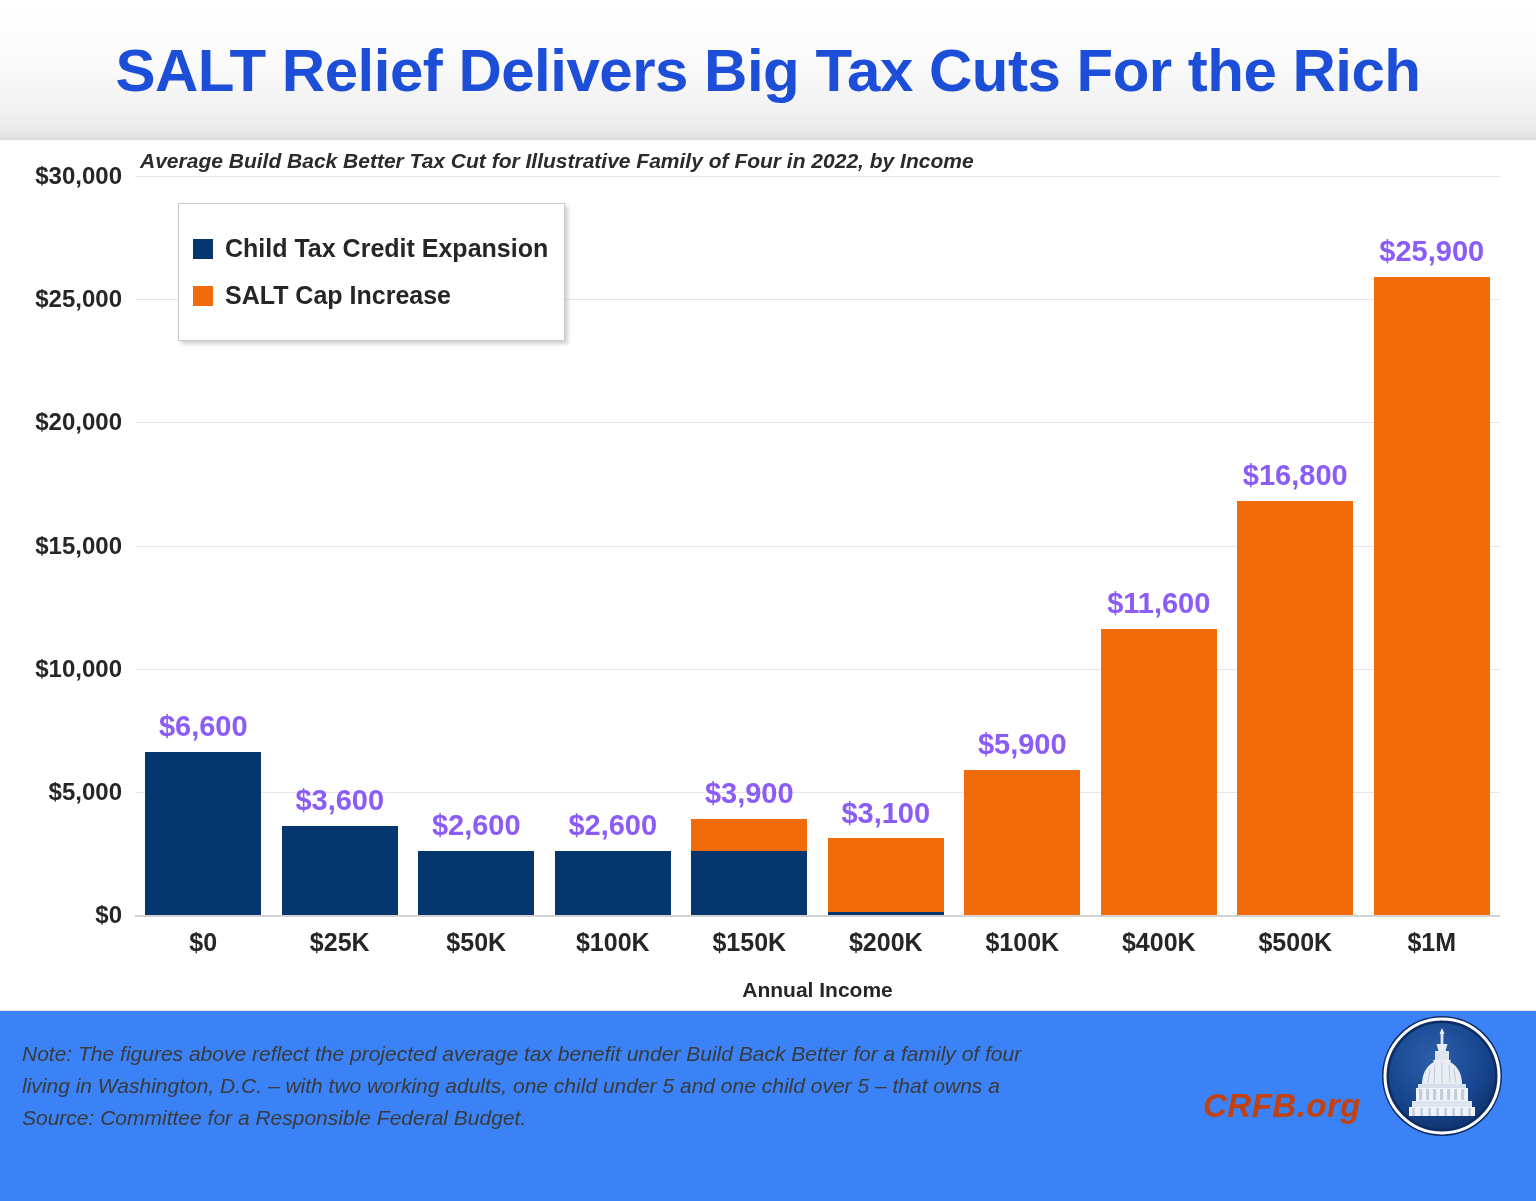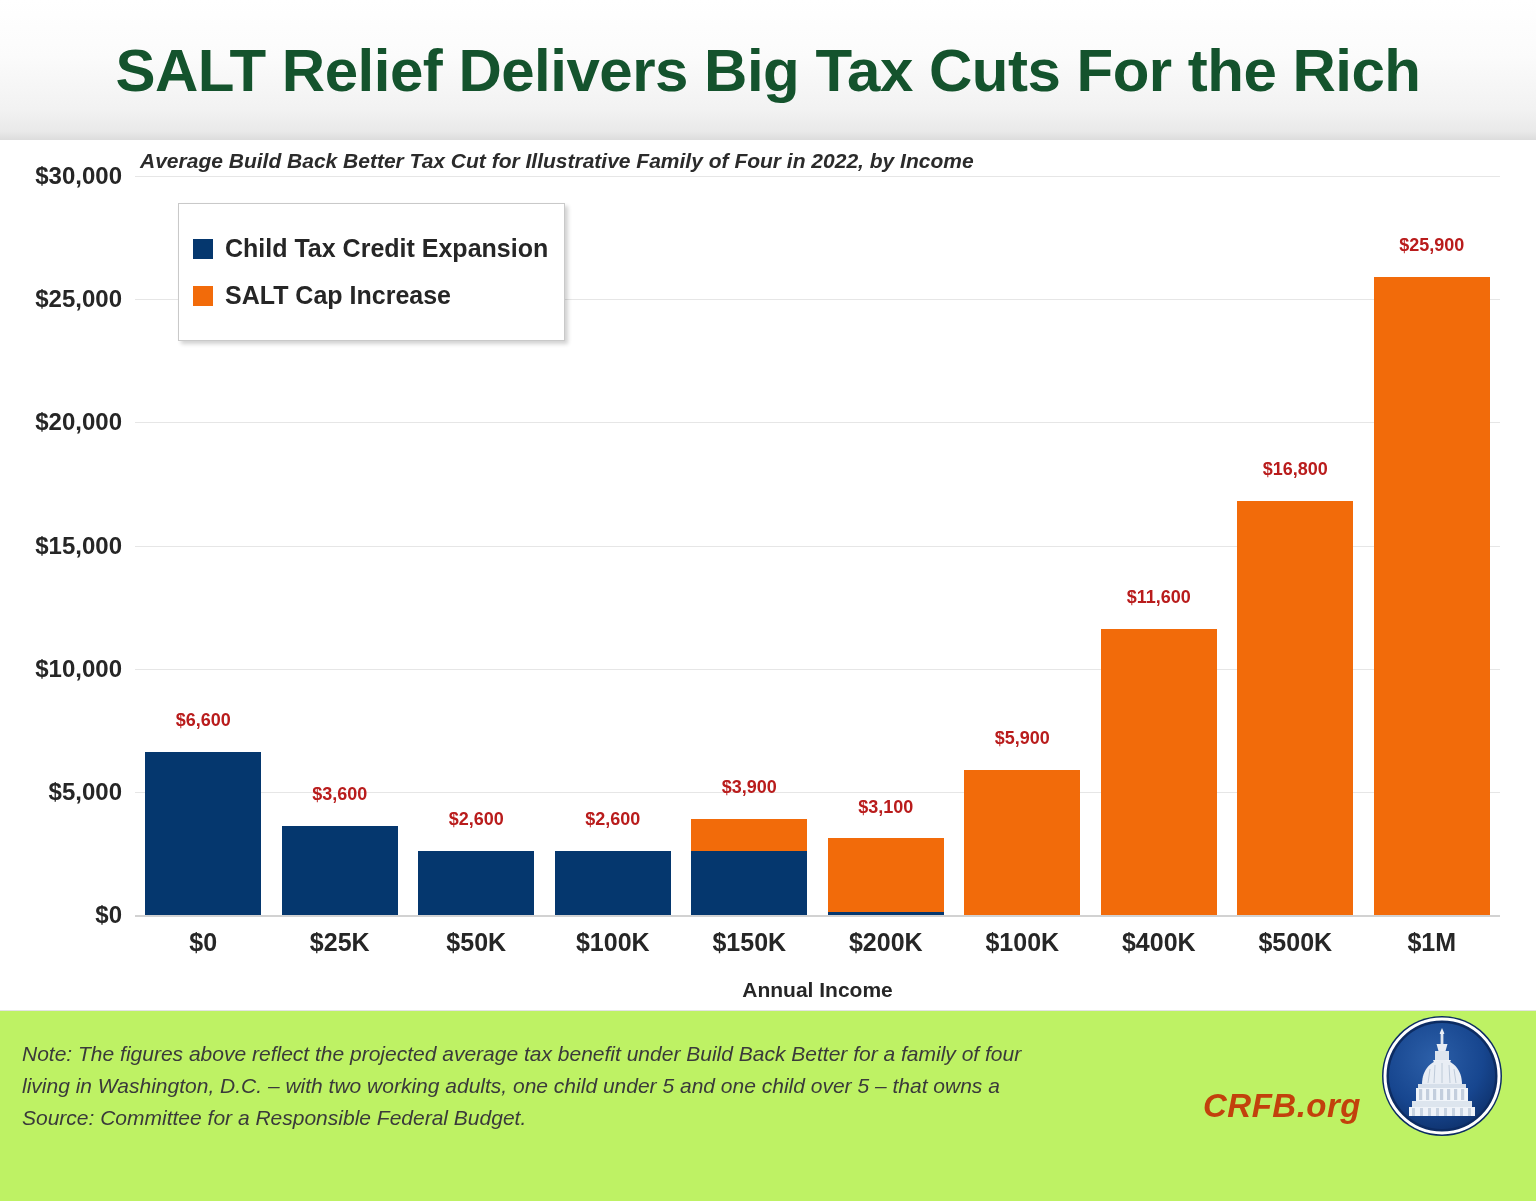--- a/index.html
+++ b/index.html
@@ -13,21 +13,21 @@
 
   
   #header-band{
     position:absolute;left:0;top:0;width:1536px;height:140px;
     background:linear-gradient(180deg,#ffffff 0%,#fbfbfb 40%,#f2f2f2 78%,#e9e9e9 94%,#dcdcdc 100%);
   }
   #chart-title{
     position:absolute;left:0;top:36px;width:1536px;
     text-align:center;
     font-size:60px;font-weight:bold;
-    color:#14532d;
+    color:#1d4ed8;
     letter-spacing:-0.5px;
     white-space:nowrap;
   }
 
   
   #chart-area{
     position:absolute;left:0;top:140px;width:1420px;height:870px;
   }
   #subtitle{
     position:absolute;left:140px;top:9px;
@@ -56,21 +56,21 @@
   
   .bar-group{
     position:absolute;bottom:0;
     display:flex;flex-direction:column;justify-content:flex-end;
     width:116px;
   }
   .seg-salt{background:#f26b0a;width:100%;}
   .seg-ctc{background:#05376e;width:100%;}
   .bar-label{
     position:absolute;left:50%;transform:translateX(-50%);
-    font-size:18px;font-weight:bold;color:#b91c1c;
+    font-size:29px;font-weight:bold;color:#8b5cf6;
     white-space:nowrap;
   }
 
   
   #xlabels{
     position:absolute;left:135px;top:788px;width:1365px;height:40px;
   }
   .xtick-label{
     position:absolute;
     font-size:25px;font-weight:bold;color:#262626;
@@ -90,21 +90,21 @@
     box-shadow:3px 3px 4px rgba(0,0,0,0.18);
     padding:12px 16px 12px 14px;
   }
   .legend-row{display:flex;align-items:center;margin:18px 0;}
   .legend-swatch{width:20px;height:20px;margin-right:12px;flex:0 0 auto;}
   .legend-text{font-size:25px;font-weight:bold;color:#262626;white-space:nowrap;}
 
   
   #footer{
     position:absolute;left:0;top:1010px;width:1536px;height:191px;
-    background:#bef264;
+    background:#3b82f6;
   }
   #footer-divider{
     position:absolute;left:0;top:0;width:1536px;height:1px;background:#e3e3e3;
   }
   #note{
     position:absolute;left:22px;top:28px;width:1140px;
     font-size:21px;font-style:italic;color:#3a3a3a;line-height:1.52;
   }
   #note div{white-space:normal;}
   #crfb-wordmark{

